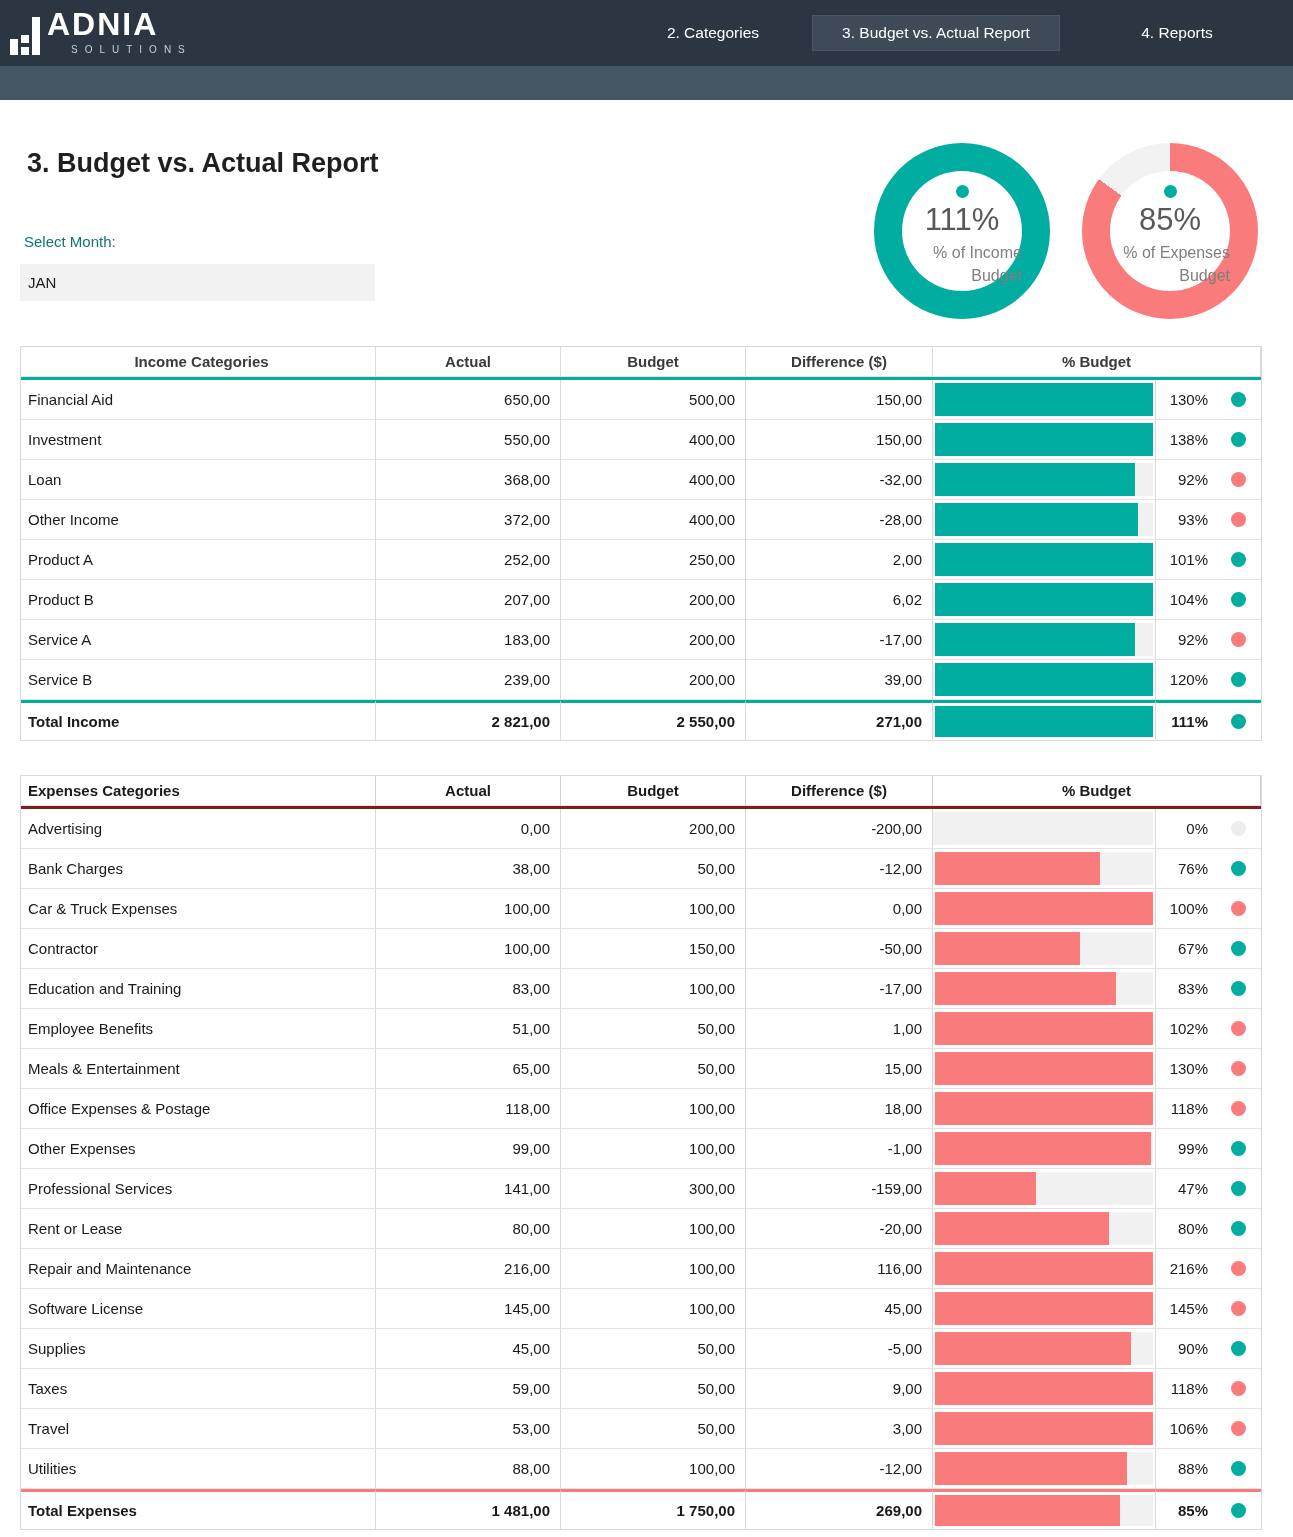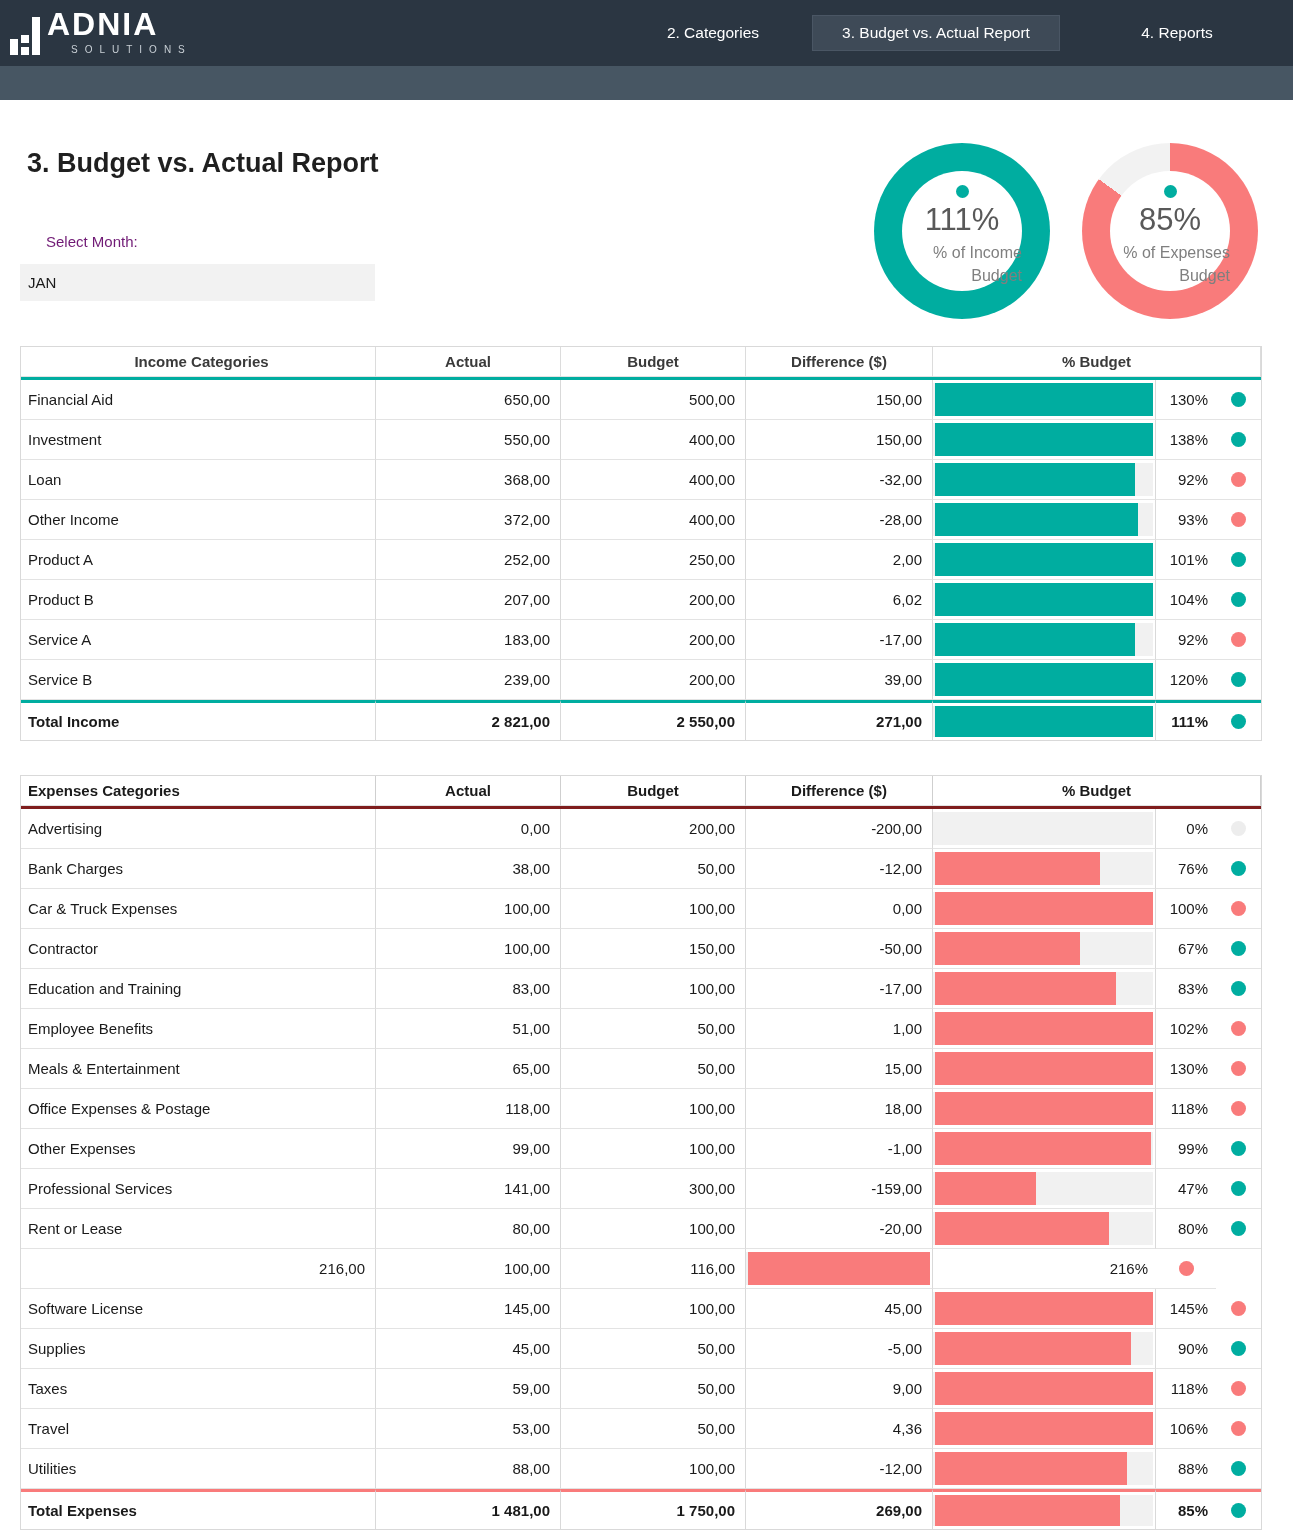--- a/index.html
+++ b/index.html
@@ -22,21 +22,21 @@
   .logo-sub { color:#c9d0d6; font-size:10px; letter-spacing:7px; margin-top:5px; margin-left:24px; }
   .nav-tab { position:absolute; top:0; height:66px; display:flex; align-items:center; justify-content:center;
     color:#fff; font-size:15.5px; cursor:pointer; }
   .nav-tab.t1 { left:430px; width:160px; }
   .nav-tab.t2 { left:633px; width:160px; }
   .nav-tab.t4 { left:1097px; width:160px; }
   .nav-tab.active { left:812px; top:15px; width:248px; height:36px; background:#3e4a57; border:1px solid #4a5664; }
 
   
   .page-title { position:absolute; left:27px; top:148px; font-size:27px; font-weight:600; color:#1f1f1f; }
-  .select-month-label { position:absolute; left:24px; top:233px; font-size:15px; color:#701a75;margin-left:22px; }
+  .select-month-label { position:absolute; left:24px; top:233px; font-size:15px; color:#0f766e; }
   .month-box { position:absolute; left:20px; top:264px; width:355px; height:37px; background:#f2f2f2;
     display:flex; align-items:center; padding-left:8px; font-size:15px; color:#1a1a1a; cursor:pointer; }
 
   
   .donut { position:absolute; width:176px; height:176px; border-radius:50%; }
   .donut.d1 { left:874px; top:143px; }
   .donut.d2 { left:1082px; top:143px; }
   .donut-inner { position:absolute; inset:28px; background:#fff; border-radius:50%; text-align:center; }
   .donut-dot { width:13px; height:13px; border-radius:50%; background:#00ADA0; margin:14px auto 4px auto; }
   .donut-pct { font-size:31px; color:#595959; }
@@ -426,20 +426,21 @@
         <div class="track">
           <div class="bar" style="width: calc(80% - 2px); background: rgb(249, 123, 123);"></div>
         </div>
       </div>
       <div class="c pct">80%</div>
       <div class="c dotcell">
         <div class="dot" style="background: rgb(0, 173, 160);"></div>
       </div>
     </div>
     <div class="trow">
+      <div class="c cat">Repair and Maintenance</div>
       <div class="c num">216,00</div>
       <div class="c num">100,00</div>
       <div class="c num">116,00</div>
       <div class="c barcell">
         <div class="track">
           <div class="bar" style="width: calc(100% - 2px); background: rgb(249, 123, 123);"></div>
         </div>
       </div>
       <div class="c pct">216%</div>
       <div class="c dotcell">
@@ -488,21 +489,21 @@
       </div>
       <div class="c pct">118%</div>
       <div class="c dotcell">
         <div class="dot" style="background: rgb(249, 123, 123);"></div>
       </div>
     </div>
     <div class="trow">
       <div class="c cat">Travel</div>
       <div class="c num">53,00</div>
       <div class="c num">50,00</div>
-      <div class="c num">4,36</div>
+      <div class="c num">3,00</div>
       <div class="c barcell">
         <div class="track">
           <div class="bar" style="width: calc(100% - 2px); background: rgb(249, 123, 123);"></div>
         </div>
       </div>
       <div class="c pct">106%</div>
       <div class="c dotcell">
         <div class="dot" style="background: rgb(249, 123, 123);"></div>
       </div>
     </div>

